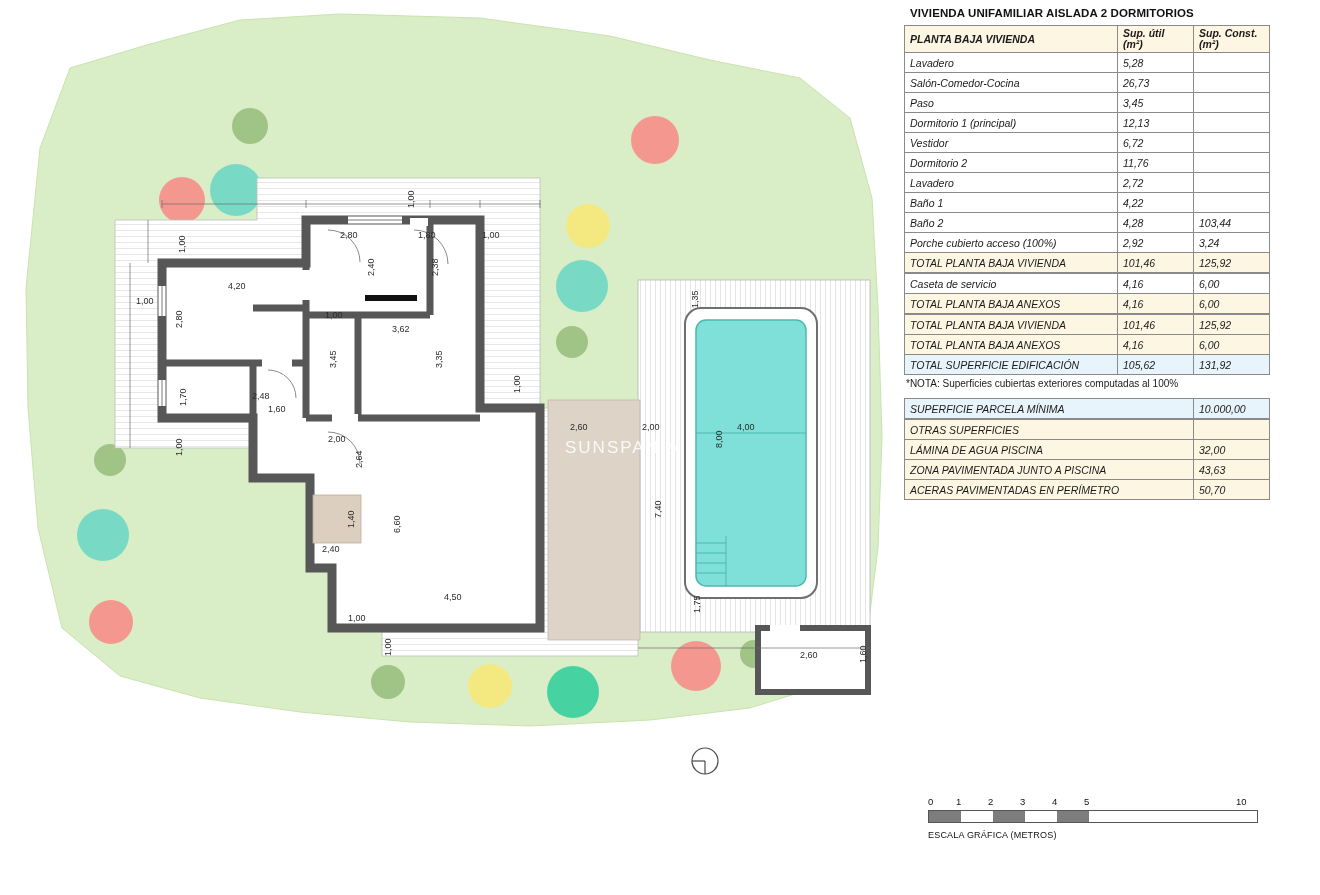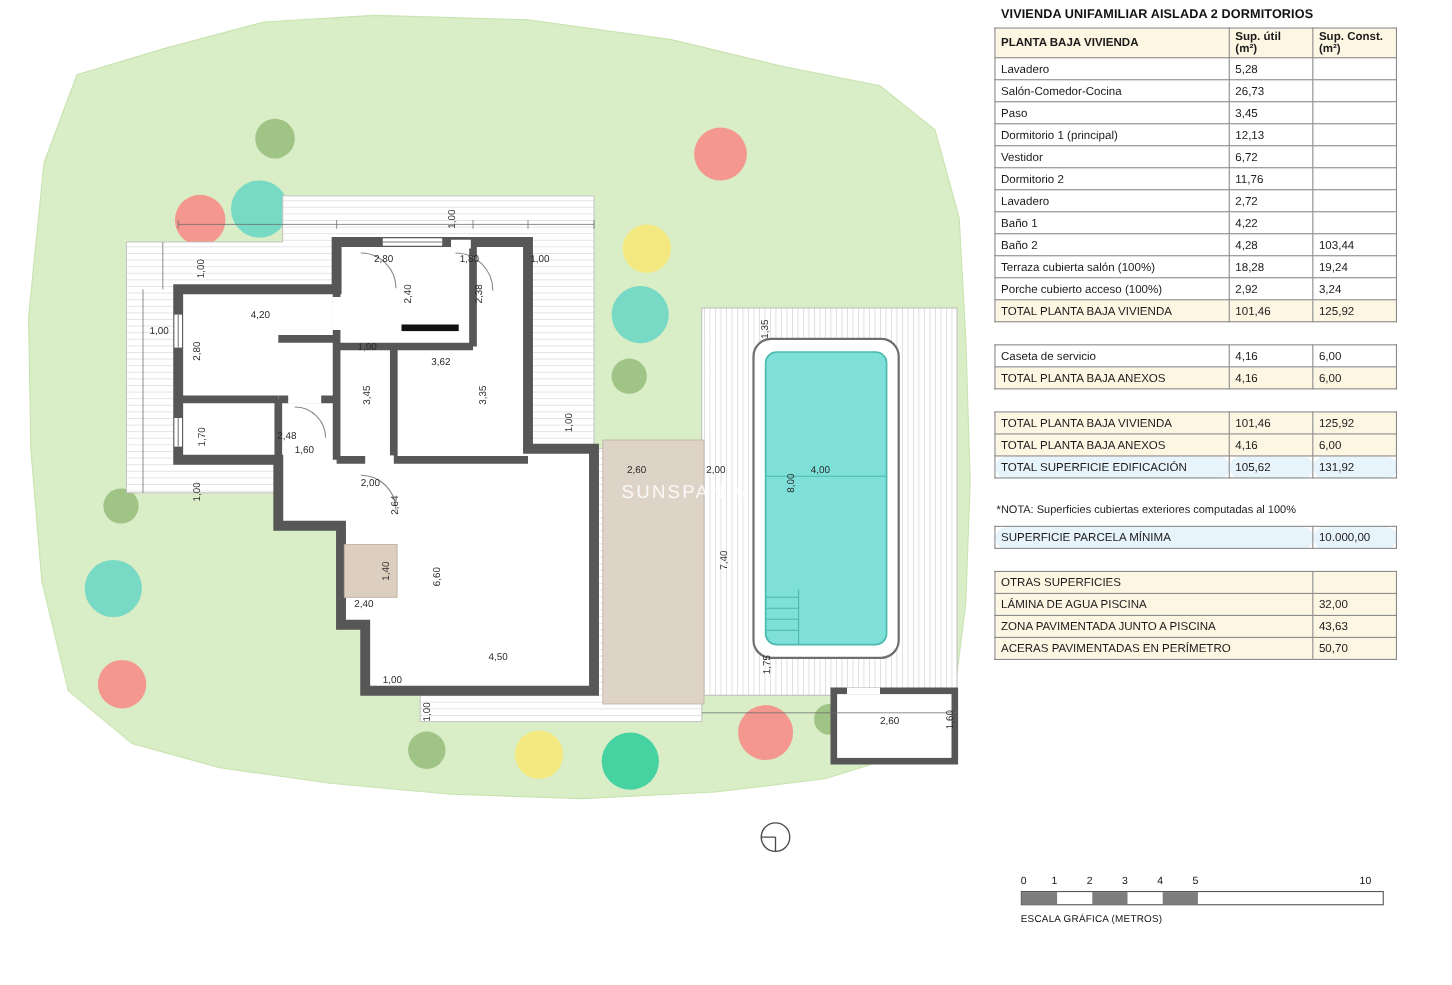--- a/index.html
+++ b/index.html
@@ -61,21 +61,22 @@
     font-size: 11.5px;
     font-weight: bold;
     color: #111;
     padding: 3px 6px 6px 6px;
     letter-spacing: 0.1px;
   }
   table.tbl {
     border-collapse: collapse;
     width: 365px;
     table-layout: fixed;
-    margin-bottom: 20px;
+    margin-bottom: 0;
+    font-style: italic;
   }
   table.tbl td, table.tbl th {
     border: 1px solid #8a8a8a;
     font-size: 10.5px;
     color: #1a1a1a;
     padding: 2px 5px;
     font-weight: normal;
     text-align: left;
     height: 15px;
     vertical-align: middle;
@@ -83,21 +84,21 @@
   }
   table.tbl th {
     font-weight: bold;
     background: #fdf6e3;
   }
   .c-num { text-align: right; }
   .hdr-row th { background: #fdf6e3; font-size: 10.5px; line-height: 1.05; }
   .row-head { background: #fdf6e3 !important; font-weight: bold; }
   .b { font-weight: bold; }
   .band { background: #fdf6e3 !important; }
-  .blue { background: #e8f4fb !important; border-radius: 10px; }
+  .blue { background: #e8f4fb !important; }
   .nowrap { white-space: nowrap; }
   .note {
     font-size: 10px;
     color: #1a1a1a;
     padding: 3px 2px 9px 2px;
   }
   .col-w1 { width: 213px; }
   .col-w2 { width: 76px; }
   .col-w3 { width: 76px; }
 
@@ -385,25 +386,20 @@
         <td>Baño 1</td>
         <td class="c-num">4,22</td>
         <td class="c-num"></td>
       </tr>
       <tr>
         <td>Baño 2</td>
         <td class="c-num">4,28</td>
         <td class="c-num">103,44</td>
       </tr>
       <tr>
-        <td>Terraza cubierta salón (100%)</td>
-        <td class="c-num">18,28</td>
-        <td class="c-num">19,24</td>
-      </tr>
-      <tr>
         <td>Porche cubierto acceso (100%)</td>
         <td class="c-num">2,92</td>
         <td class="c-num">3,24</td>
       </tr>
       <tr>
         <td class="row-head b">TOTAL PLANTA BAJA VIVIENDA</td>
         <td class="row-head b c-num">101,46</td>
         <td class="row-head b c-num">125,92</td>
       </tr>
     </tbody>

